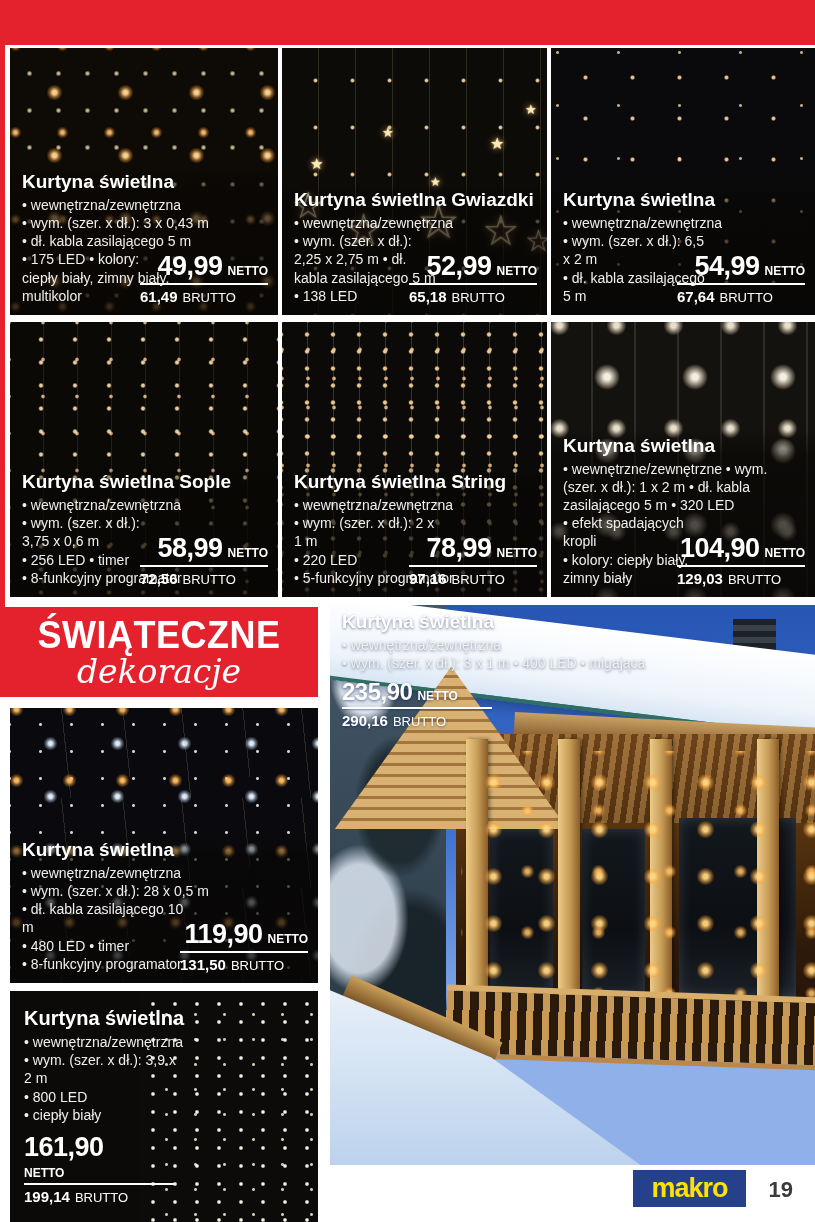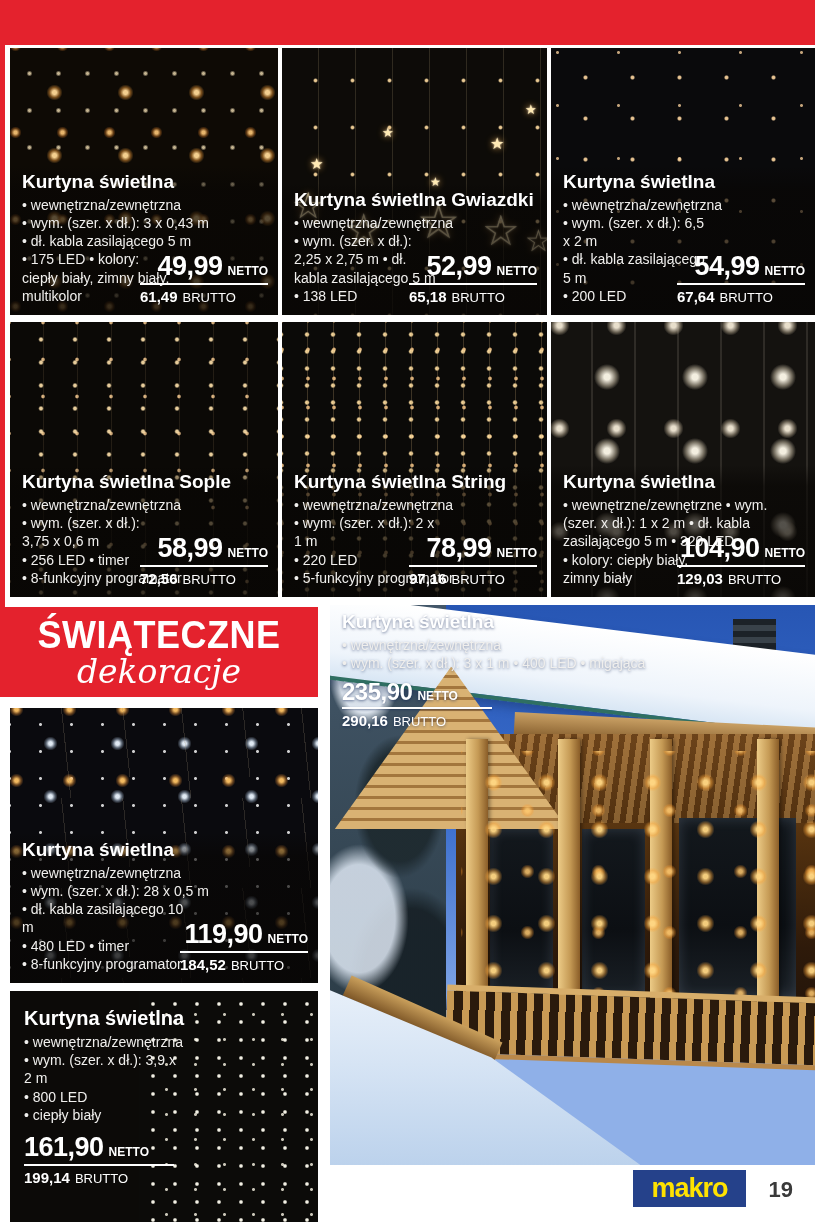--- a/index.html
+++ b/index.html
@@ -24,21 +24,21 @@
 
   .price{position:absolute;right:10px;bottom:10px;min-width:128px;margin-top:40px;}
   .price .top{display:flex;align-items:baseline;justify-content:flex-end;gap:5px;}
   .price .num{font-size:27px;font-weight:bold;color:#fff;letter-spacing:-.5px;line-height:1;}
   .price .unit{font-size:12px;font-weight:bold;color:#fff;}
   .price .rule{height:2px;background:#fff;margin:3px 0 3px;}
   .price .bottom{display:flex;gap:5px;align-items:baseline;}
   .price .bval{font-size:15px;font-weight:bold;color:#fff;}
   .price .bunit{font-size:13px;font-weight:normal;color:#fff;}
   .price.inline{position:static;margin:10px 0 0 0;min-width:0;width:150px;}
-  .price.inline .top{justify-content:flex-start;}
+  .price.inline .top{justify-content:flex-start;flex-direction:column;}
 
   
   .l-icicle{background-color:#0e0a05;background-image:
     radial-gradient(circle,rgba(255,216,150,.95) 2px,rgba(255,165,60,.45) 5px,transparent 8px),
     radial-gradient(circle,rgba(255,200,120,.9) 1.5px,rgba(255,150,50,.35) 4px,transparent 6px),
     radial-gradient(circle,rgba(255,235,190,.75) 1px,transparent 3px);
     background-size:71px 63px,47px 87px,29px 37px;background-position:9px 13px,29px 41px,5px 7px;}
   .l-star{background-color:#0d0b08;background-image:
     repeating-linear-gradient(90deg,transparent 0 36px,rgba(170,150,115,.22) 36px 37px),
     radial-gradient(circle,rgba(255,220,160,.9) 1.2px,transparent 2.5px);
@@ -208,21 +208,20 @@
   </section>
 
   <section class="card" style="left:551px;top:48px;width:264px;height:267px">
     <div class="ph l-sparse"></div>
     <div class="info">
       <h3>Kurtyna świetlna</h3>
       <ul>
         <li>wewnętrzna/zewnętrzna</li>
         <li class="narrow">wym. (szer. x dł.): 6,5 x 2 m</li>
         <li class="narrow">dł. kabla zasilającego 5 m</li>
-        <li>200 LED</li>
       </ul>
     </div>
     <div class="price">
       <div class="top">
           <span class="num">54,99</span>
           <span class="unit">NETTO</span>
         </div>
       <div class="rule"></div>
       <div class="bottom">
           <span class="bval">67,64</span>
@@ -278,20 +277,21 @@
         </div>
     </div>
   </section>
 
   <section class="card" style="left:551px;top:322px;width:264px;height:275px">
     <div class="ph l-drops"></div>
     <div class="info">
       <h3>Kurtyna świetlna</h3>
       <ul>
         <li>wewnętrzne/zewnętrzne • wym. (szer. x dł.): 1 x 2 m • dł. kabla zasilającego 5 m • 320 LED</li>
+        <li class="narrow">efekt spadających kropli</li>
         <li class="narrow">kolory: ciepły biały, zimny biały</li>
       </ul>
     </div>
     <div class="price">
       <div class="top">
           <span class="num">104,90</span>
           <span class="unit">NETTO</span>
         </div>
       <div class="rule"></div>
       <div class="bottom">
@@ -360,21 +360,21 @@
         <li class="narrow">8-funkcyjny programator</li>
       </ul>
     </div>
     <div class="price">
       <div class="top">
           <span class="num">119,90</span>
           <span class="unit">NETTO</span>
         </div>
       <div class="rule"></div>
       <div class="bottom">
-          <span class="bval">184,52</span>
+          <span class="bval">131,50</span>
           <span class="bunit">BRUTTO</span>
         </div>
     </div>
   </section>
 
   <section class="card c8" style="left:10px;top:991px;width:308px;height:231px">
     <div class="ph l-dense"></div>
     <div class="info">
       <h3>Kurtyna świetlna</h3>
       <ul>

